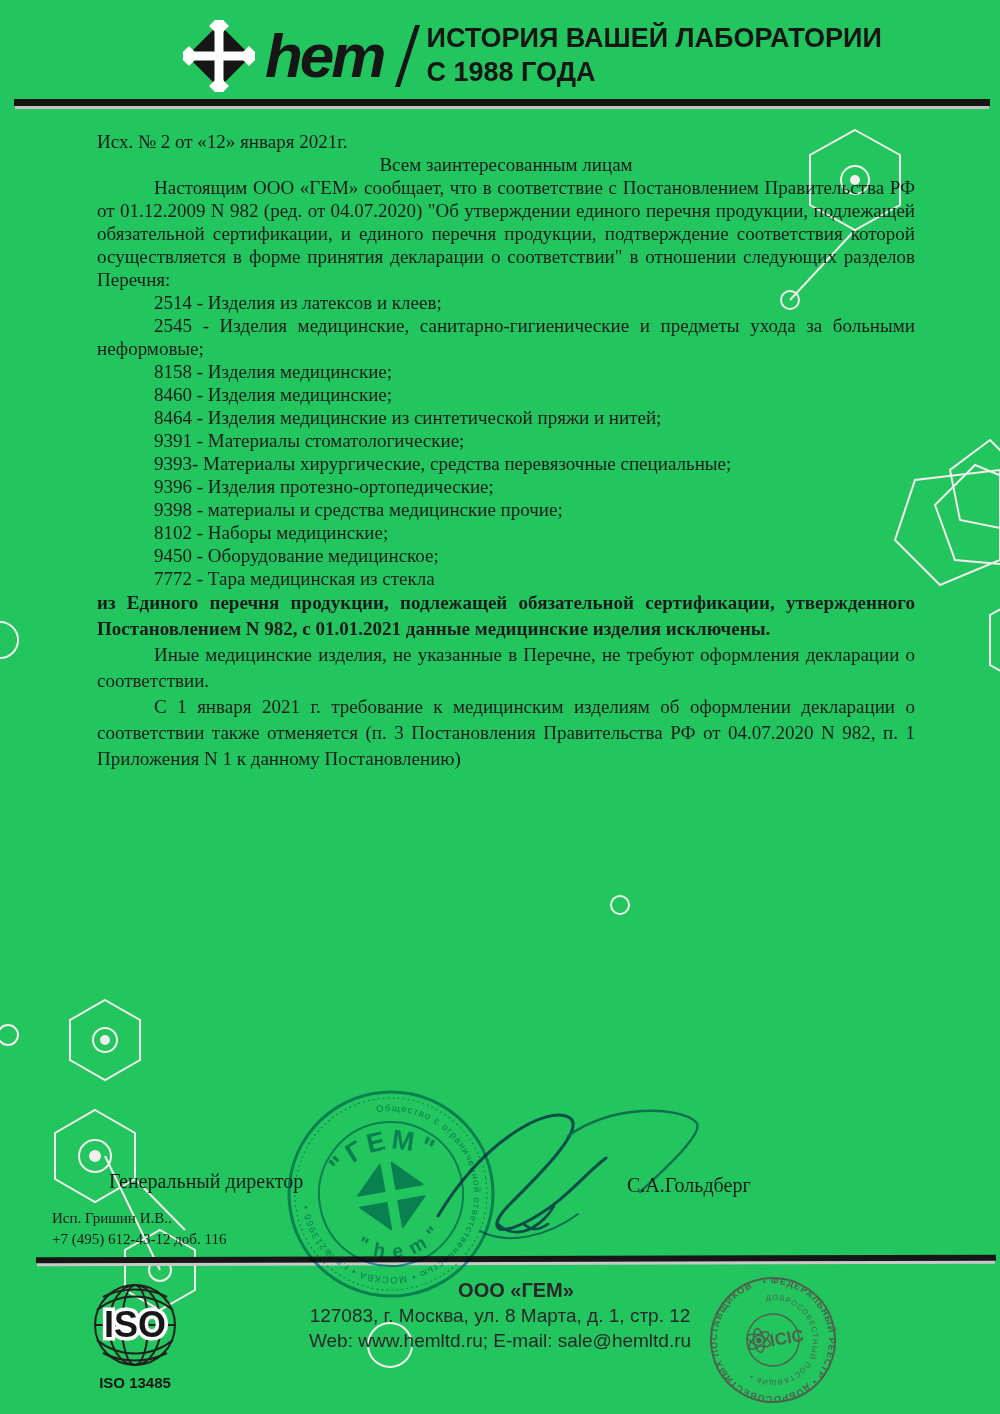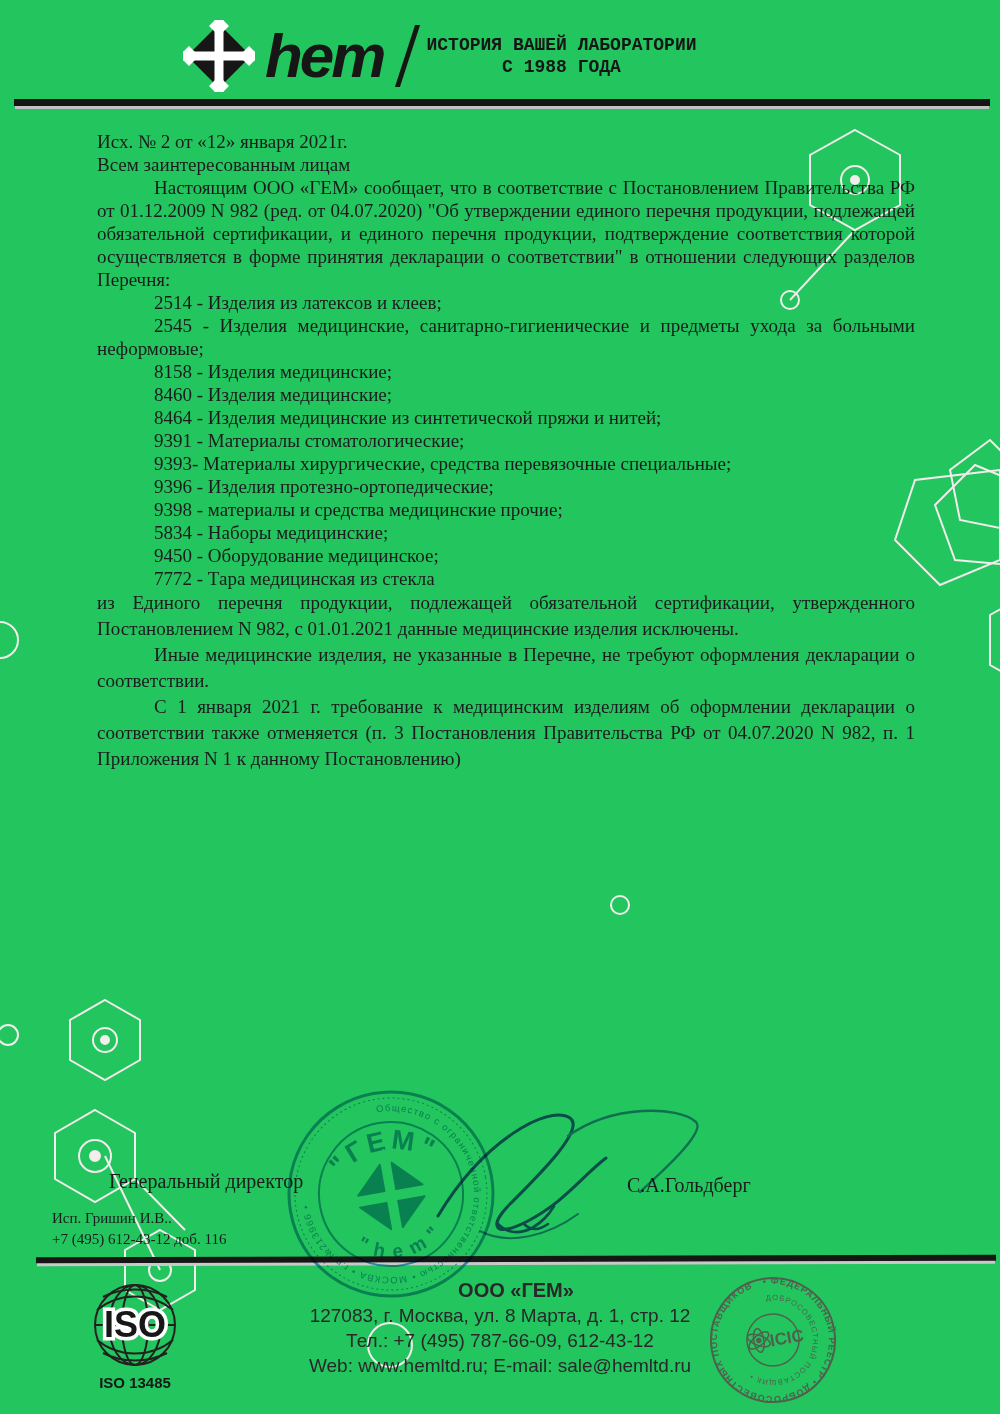--- a/index.html
+++ b/index.html
@@ -5,32 +5,32 @@
   html,body{margin:0;padding:0;background:#e8e8e8;}
   .page{position:relative;width:1000px;height:1414px;background:#22c55e;overflow:hidden;
         font-family:"Liberation Serif",serif;color:#1c1c1e;margin:0 auto;}
   .wm{position:absolute;inset:0;z-index:0;pointer-events:none;}
   
   .header{position:absolute;top:20px;left:183px;display:flex;align-items:center;z-index:2;}
   .brandmark{width:72px;height:72px;margin-right:10px;}
   .brand{font-family:"Liberation Sans",sans-serif;font-weight:800;font-style:italic;
          font-size:62px;letter-spacing:-3px;color:#161616;line-height:1;margin-right:16px;}
   .slash{width:5px;height:62px;background:#161616;transform:skewX(-18deg);margin:0 16px 0 6px;}
-  .tagline{font-family:Liberation Mono, monospace;font-weight:800;font-size:18px;
-           line-height:1.25;color:#161616;letter-spacing:0;text-align:center;}
+  .tagline{font-family:Liberation Sans, sans-serif;font-weight:800;font-size:27px;
+           line-height:1.25;color:#161616;letter-spacing:0;}
   .rule-top{position:absolute;top:99px;left:14px;width:976px;height:7px;background:#141414;
             box-shadow:0 4px 0 -1px #c2c2c2;z-index:1;}
   
   .content{position:absolute;top:130px;left:97px;width:818px;font-size:19px;line-height:23px;z-index:2;}
   .content p{margin:0;}
   .ref{margin:0;}
-  .addressee{text-align:left;margin:26px 30px 0 0;}
+  .addressee{text-align:center;margin:26px 30px 0 0;}
   .para{margin:30px 0 0;text-indent:57px;text-align:justify;}
   .item{margin:17px 0 0;text-indent:57px;text-align:justify;}
-  .boldpara{margin:19px 0 0;font-weight:normal;line-height:26px;text-align:justify;}
+  .boldpara{margin:19px 0 0;font-weight:bold;line-height:26px;text-align:justify;}
   .p2{margin:14px 0 0;line-height:26px;text-indent:57px;text-align:justify;}
   .p3{margin:8px 0 0;line-height:26px;text-indent:57px;text-align:justify;}
   
   .sig-title{position:absolute;left:109px;top:1170px;font-size:20px;z-index:2;}
   .sig-name{position:absolute;left:627px;top:1174px;font-size:20px;z-index:2;}
   .exec{position:absolute;left:52px;top:1208px;font-size:15px;line-height:21px;z-index:2;}
   .stamp{position:absolute;left:283px;top:1086px;width:216px;height:216px;z-index:4;
          opacity:.92;transform:rotate(-10deg);mix-blend-mode:multiply;}
   .signature-ink{position:absolute;left:428px;top:1096px;width:300px;height:155px;z-index:3;
                  mix-blend-mode:multiply;}
@@ -107,21 +107,21 @@
 
     <p class="item">2514 - Изделия из латексов и клеев;</p>
     <p class="item">2545 - Изделия медицинские, санитарно-гигиенические и предметы ухода за больными неформовые;</p>
     <p class="item">8158 - Изделия медицинские;</p>
     <p class="item">8460 - Изделия медицинские;</p>
     <p class="item">8464 - Изделия медицинские из синтетической пряжи и нитей;</p>
     <p class="item">9391 - Материалы стоматологические;</p>
     <p class="item">9393- Материалы хирургические, средства перевязочные специальные;</p>
     <p class="item">9396 - Изделия протезно-ортопедические;</p>
     <p class="item">9398 - материалы и средства медицинские прочие;</p>
-    <p class="item">5834 - Наборы медицинские;</p>
+    <p class="item">8102 - Наборы медицинские;</p>
     <p class="item">9450 - Оборудование медицинское;</p>
     <p class="item">7772 - Тара медицинская из стекла</p>
 
     <p class="boldpara">из Единого перечня продукции, подлежащей обязательной сертификации, утвержденного Постановлением N 982, с 01.01.2021 данные медицинские изделия исключены.</p>
     <p class="p2">Иные медицинские изделия, не указанные в Перечне, не требуют оформления декларации о соответствии.</p>
     <p class="p3">С 1 января 2021 г. требование к медицинским изделиям об оформлении декларации о соответствии также отменяется (п. 3 Постановления Правительства РФ от 04.07.2020 N 982, п. 1 Приложения N 1 к данному Постановлению)</p>
   </div>
 
   <div class="sig-title">Генеральный директор</div>
   <div class="sig-name">С.А.Гольдберг</div>
@@ -168,21 +168,20 @@
       <path d="M70,128 q 14,14 34,4 q 14,-8 22,-22 M96,128 q 10,10 24,0" stroke="#3f63bf" stroke-width="2.6"></path>
       <path d="M52,135 C 80,150 120,140 150,118" stroke="#6c8fd4" stroke-width="2"></path>
     </g>
   </svg>
 
   <div class="rule-bottom"></div>
 
   <div class="footer-block">
     <div class="footer-company">ООО «ГЕМ»</div>
     <div>127083, г. Москва, ул. 8 Марта, д. 1, стр. 12</div>
-    <div>Тел.: +7 (495) 787-66-09, 612-43-12</div>
     <div>Web: www.hemltd.ru; E-mail: sale@hemltd.ru</div>
   </div>
 
   <svg class="iso" viewBox="0 0 130 118">
     <g stroke="#22211f" fill="none" stroke-width="2">
       <circle cx="65" cy="45" r="40"></circle>
       <ellipse cx="65" cy="45" rx="26" ry="40"></ellipse>
       <ellipse cx="65" cy="45" rx="13" ry="40"></ellipse>
       <path d="M27,30 A60,60 0 0 1 103,30 M25,45 L105,45 M27,60 A60,60 0 0 0 103,60 M33,17 A55,40 0 0 1 97,17 M33,73 A55,40 0 0 0 97,73"></path>
     </g>

